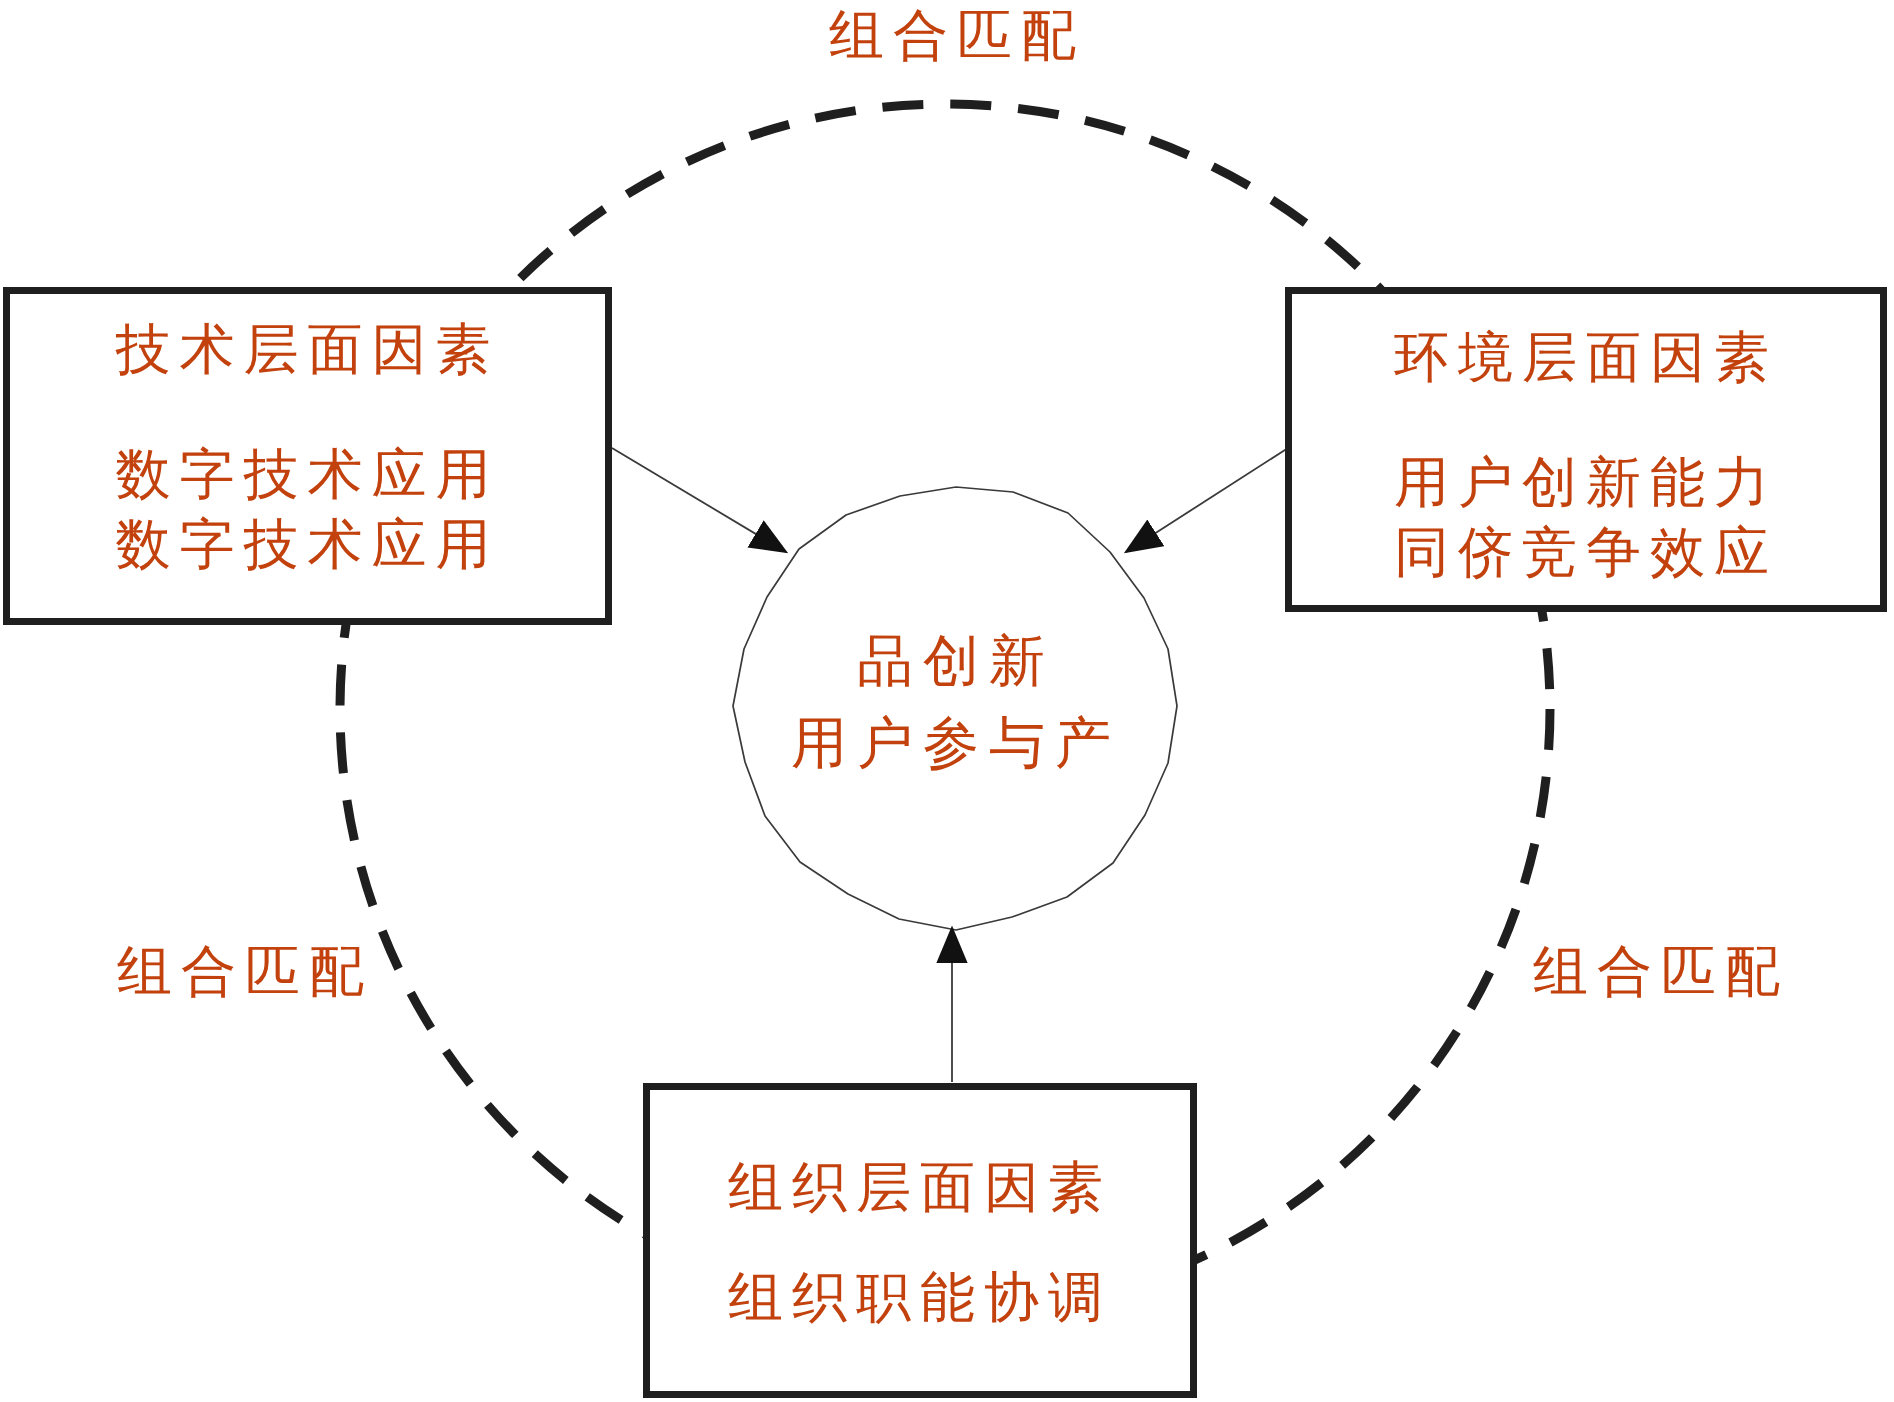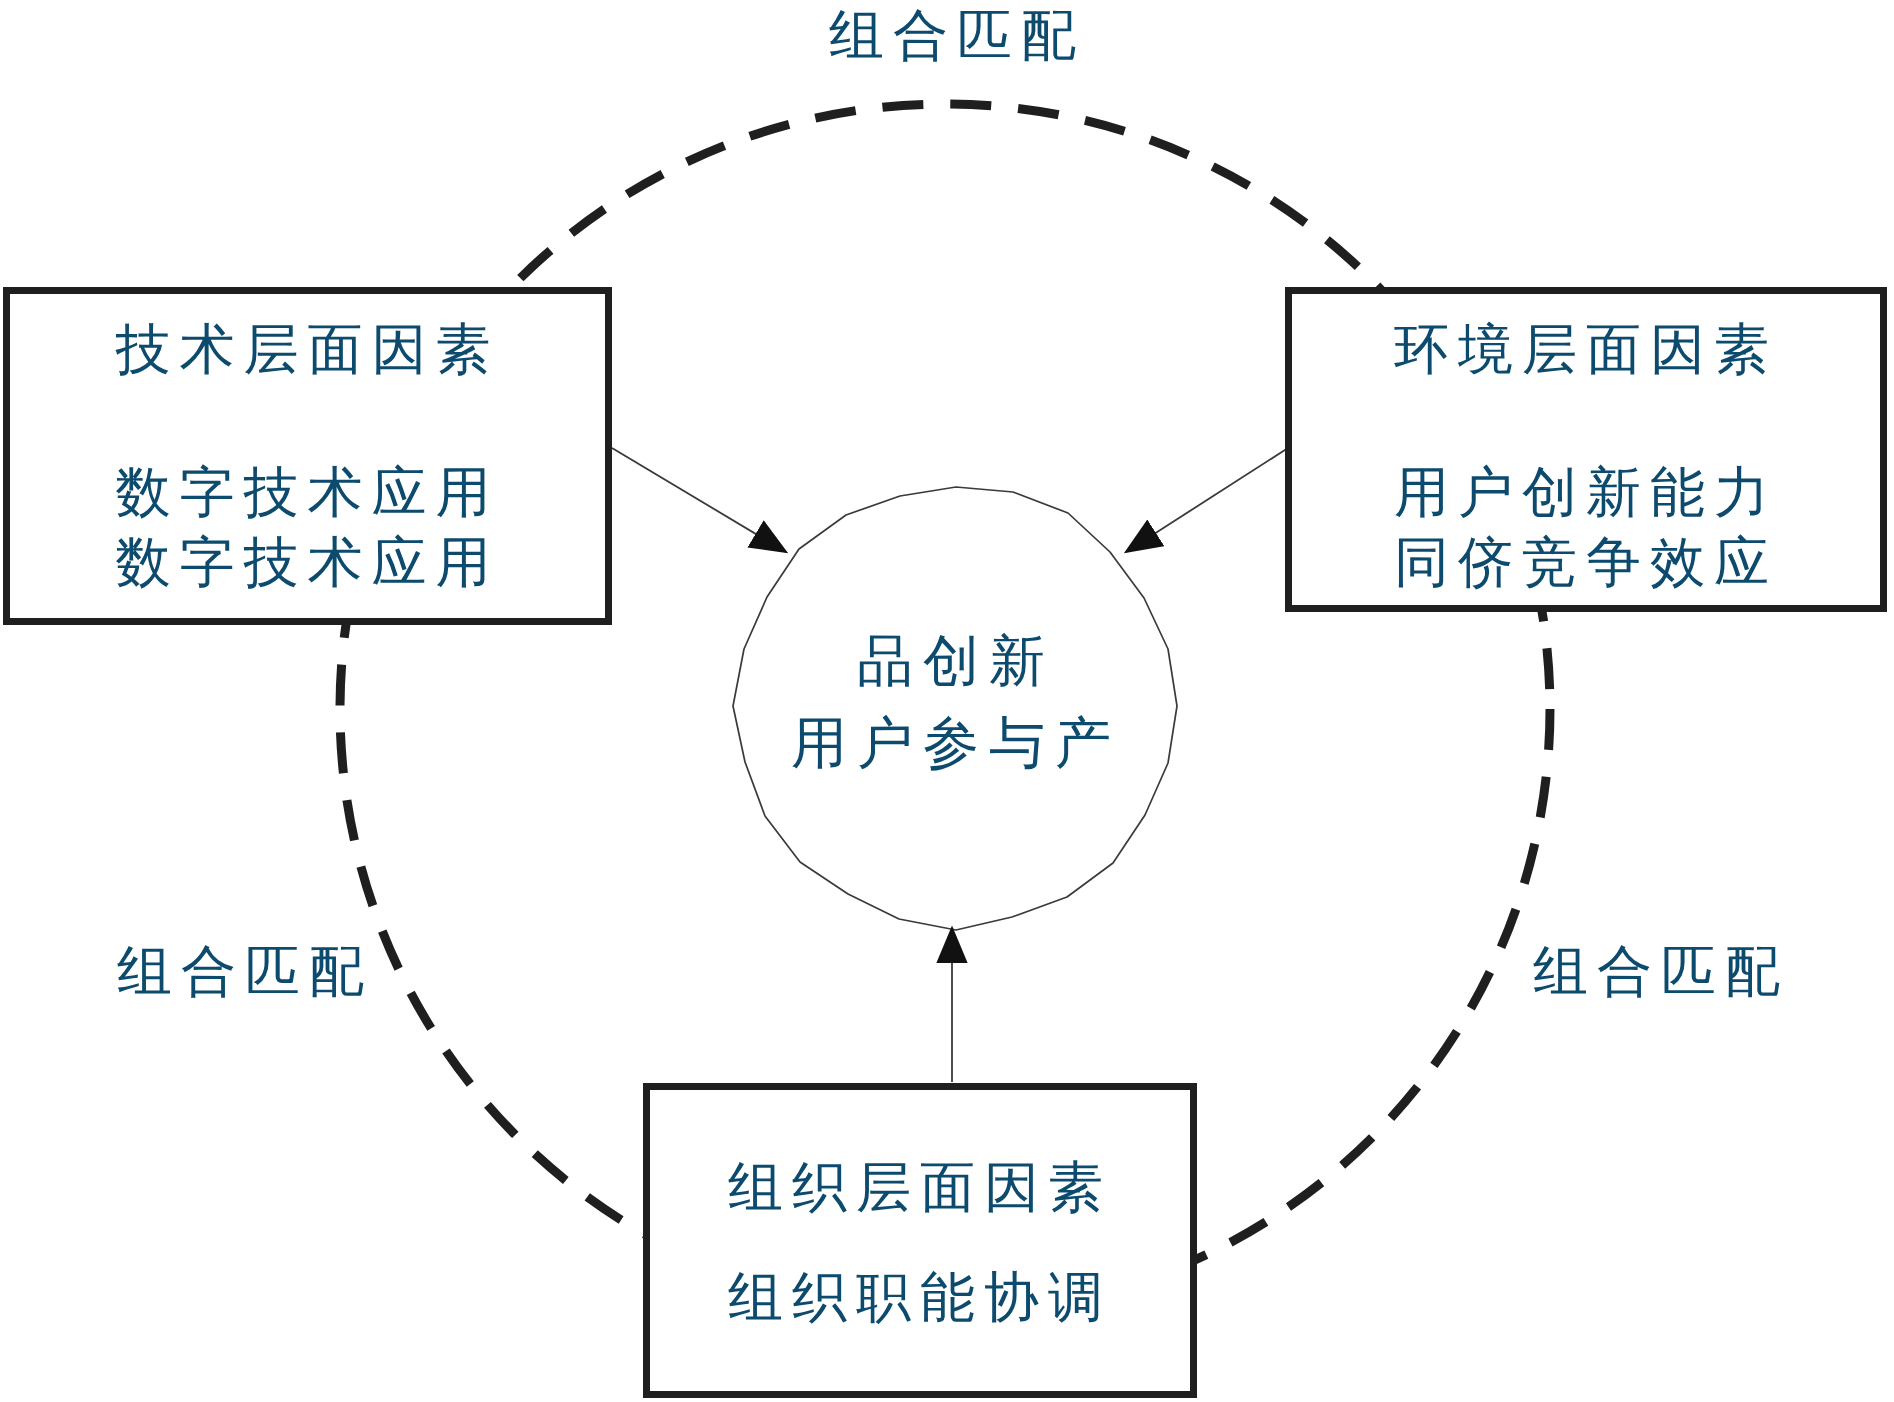--- a/index.html
+++ b/index.html
@@ -2,50 +2,50 @@
 <html><head>
 <meta charset="utf-8">
 <style>
   html, body { margin: 0; padding: 0; background: #ffffff; }
   #stage {
     position: relative;
     width: 1894px;
     height: 1402px;
     background: #ffffff;
     font-family: "DejaVu Serif", "Liberation Serif", serif;
-    color: #0c4a6e;
+    color: #c2410c;
     overflow: hidden;
     border-radius: 9px;
   }
   #backdrop {
     position: absolute;
     left: 0; top: 0;
     z-index: 0;
   }
   .factor-box {
     position: absolute;
     box-sizing: border-box;
     background: #ffffff;
     border: 7px solid #1f1f1f;
     z-index: 2;
     display: flex;
     flex-direction: column;
     align-items: center;
     text-align: left;
   }
   #tech-box { left: 3px;    top: 287px;  width: 609px; height: 338px; padding-top: 20px; }
-  #env-box  { left: 1285px; top: 287px;  width: 602px; height: 325px; padding-top: 20px; }
+  #env-box  { left: 1285px; top: 287px;  width: 602px; height: 325px; padding-top: 28px; }
   #org-box  { left: 643px;  top: 1083px; width: 554px; height: 315px; padding-top: 62px; }
   .box-title {
     font-size: 55px;
     line-height: 70px;
     letter-spacing: 9px;
     white-space: nowrap;
   }
-  .box-items { margin-top: 73px; }
+  .box-items { margin-top: 55px; }
   #org-box .box-items { margin-top: 40px; }
   .box-item {
     font-size: 55px;
     line-height: 70px;
     letter-spacing: 9px;
     white-space: nowrap;
   }
   .match-label {
     position: absolute;
     z-index: 2;

